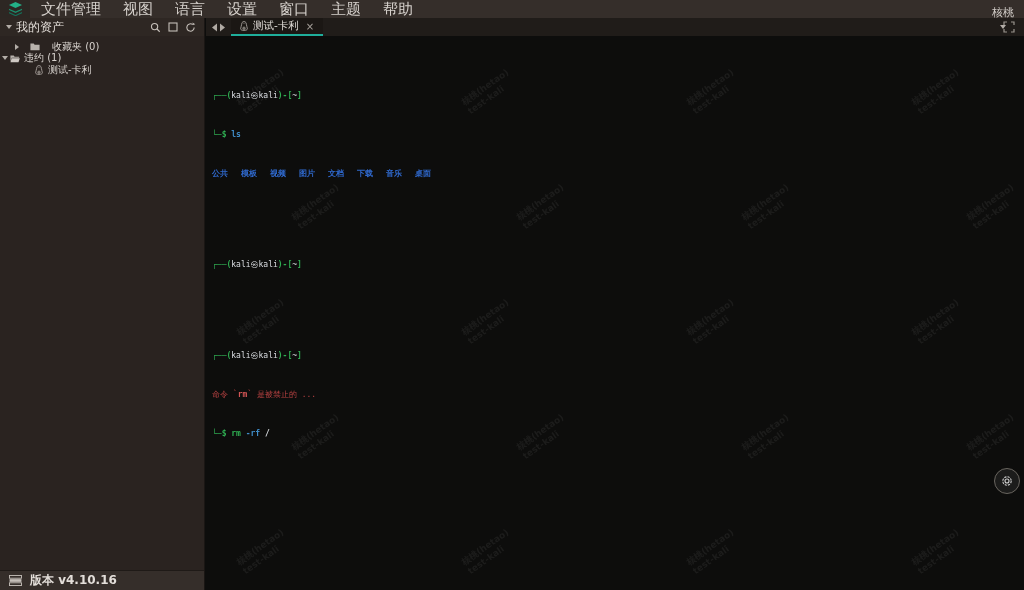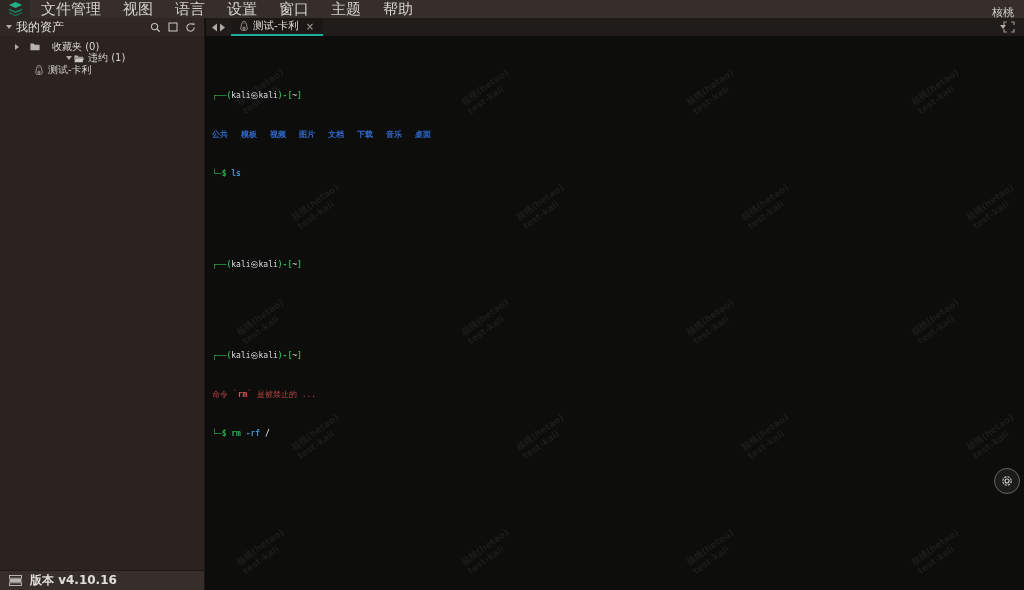--- a/index.html
+++ b/index.html
@@ -138,21 +138,21 @@
       <span class="tw">
           <span class="caret-right"></span>
         </span>
       <span class="tw">
         <svg width="10" height="9" viewBox="0 0 12 10">
           <path d="M0.5 1.5 h4 l1 1.3 h6 v6.7 h-11 Z" fill="#b8b2ac"></path>
         </svg>
       </span>
       <span class="tree-label">收藏夹 (0)</span>
     </div>
-    <div class="tree-row" style="padding-left:24px;margin-left:40px;">
+    <div class="tree-row" style="padding-left:0;">
       <span class="tw">
           <span class="caret-exp"></span>
         </span>
       <span class="tw">
         <svg width="10" height="9" viewBox="0 0 12 10">
           <path d="M0.5 1.5 h4 l1 1.3 h5.5 v1.2 h-9 l-1.5 5 Z" fill="#b8b2ac"></path>
           <path d="M2 4.8 h9.8 l-1.6 4.7 h-9.6 Z" fill="#cfc9c3"></path>
         </svg>
       </span>
       <span class="tree-label">违约 (1)</span>
@@ -290,22 +290,22 @@
       </div>
       <div class="wm" style="left: 705px; top: 505px;">
         <div>核桃(hetao)</div>
         <div>test-kali</div>
       </div>
     </div>
 
   <div class="term-content">
     
     <div class="tline"><span class="green">┌──(</span><span class="pwhite">kali㉿kali</span><span class="green">)-[</span><span class="pwhite">~</span><span class="green">]</span></div>
+    <div class="tline"><span class="green">└─$</span><span class="cmd">ls</span></div>
     <div class="tline dirs"><span>公共</span><span>模板</span><span>视频</span><span>图片</span><span>文档</span><span>下载</span><span>音乐</span><span>桌面</span></div>
-    <div class="tline"><span class="green">└─$</span><span class="cmd">ls</span></div>
     <div class="tline"></div>
     
     <div class="tline"><span class="green">┌──(</span><span class="pwhite">kali㉿kali</span><span class="green">)-[</span><span class="pwhite">~</span><span class="green">]</span></div>
     <div class="tline"></div>
     
     <div class="tline"><span class="green">┌──(</span><span class="pwhite">kali㉿kali</span><span class="green">)-[</span><span class="pwhite">~</span><span class="green">]</span></div>
     <div class="tline errline"><span>命令 `</span><span class="errcmd">rm</span><span>` 是被禁止的 ...</span></div>
     <div class="tline"><span class="green">└─$</span><span class="cmdg">rm</span><span class="sp"></span><span class="opt">-rf</span><span class="sp"></span><span class="argw">/</span></div>
     <div class="tline"></div>
     <div class="tline"></div>

